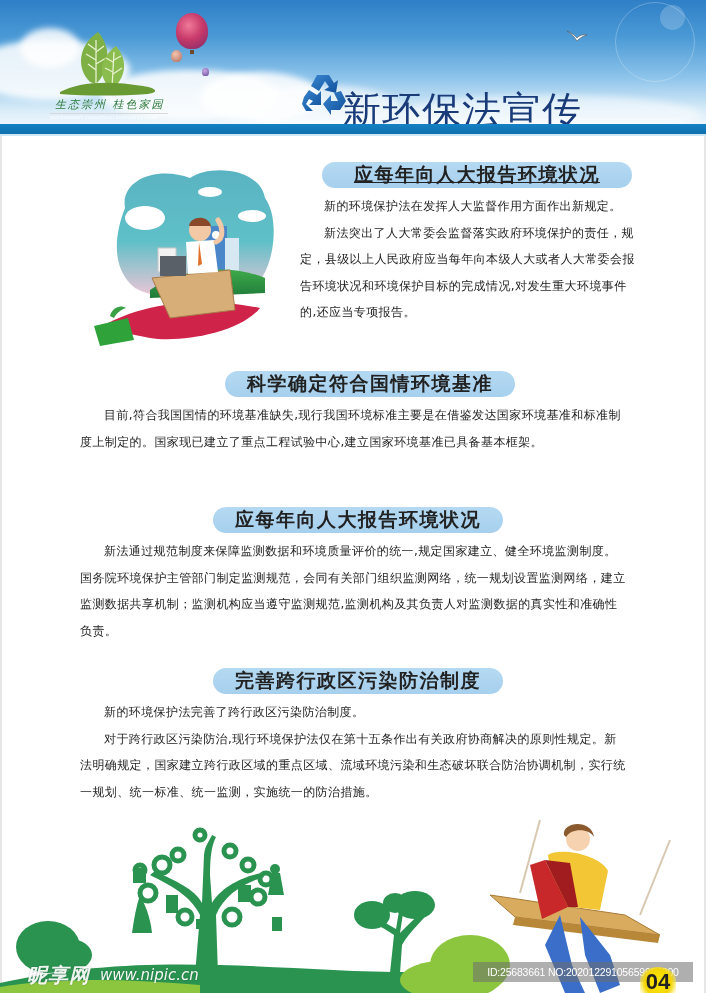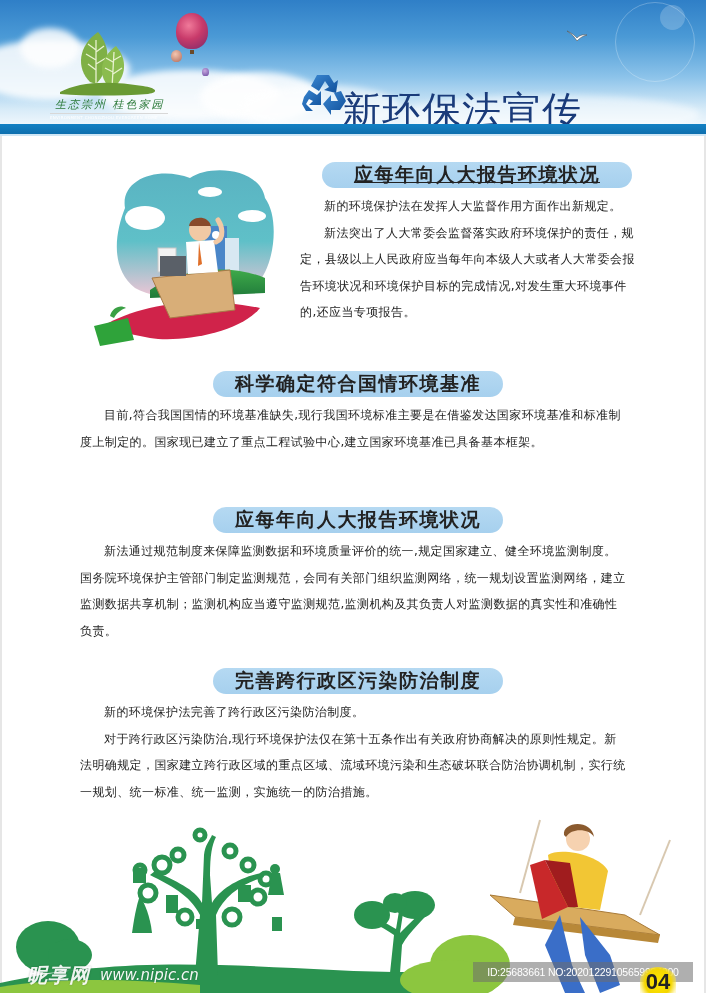--- a/index.html
+++ b/index.html
@@ -173,21 +173,21 @@
   <path d="M109 74 L112 96 L108 98 Z" fill="#e0702a"></path>
   <path d="M126 74 C135 70 132 58 128 52" stroke="#f2c9a4" stroke-width="5" fill="none" stroke-linecap="round"></path>
 </svg>
 
 <div class="pill" style="left:322px;top:162px;width:310px;text-decoration:underline;">应每年向人大报告环境状况</div>
 <div class="para" style="left:300px;top:193px;width:336px;">
   <p>新的环境保护法在发挥人大监督作用方面作出新规定。</p>
   <p>新法突出了人大常委会监督落实政府环境保护的责任，规定，县级以上人民政府应当每年向本级人大或者人大常委会报告环境状况和环境保护目标的完成情况,对发生重大环境事件的,还应当专项报告。</p>
 </div>
 
-<div class="pill" style="left:213px;top:371px;width:290px;">科学确定符合国情环境基准</div>
+<div class="pill" style="left:225px;top:371px;width:290px;">科学确定符合国情环境基准</div>
 <div class="para" style="left:80px;top:402px;width:546px;">
   <p>目前,符合我国国情的环境基准缺失,现行我国环境标准主要是在借鉴发达国家环境基准和标准制度上制定的。国家现已建立了重点工程试验中心,建立国家环境基准已具备基本框架。</p>
 </div>
 
 <div class="pill" style="left:213px;top:507px;width:290px;">应每年向人大报告环境状况</div>
 <div class="para" style="left:80px;top:538px;width:546px;">
   <p>新法通过规范制度来保障监测数据和环境质量评价的统一,规定国家建立、健全环境监测制度。国务院环境保护主管部门制定监测规范，会同有关部门组织监测网络，统一规划设置监测网络，建立监测数据共享机制；监测机构应当遵守监测规范,监测机构及其负责人对监测数据的真实性和准确性负责。</p>
 </div>
 
 <div class="pill" style="left:213px;top:668px;width:290px;">完善跨行政区污染防治制度</div>

